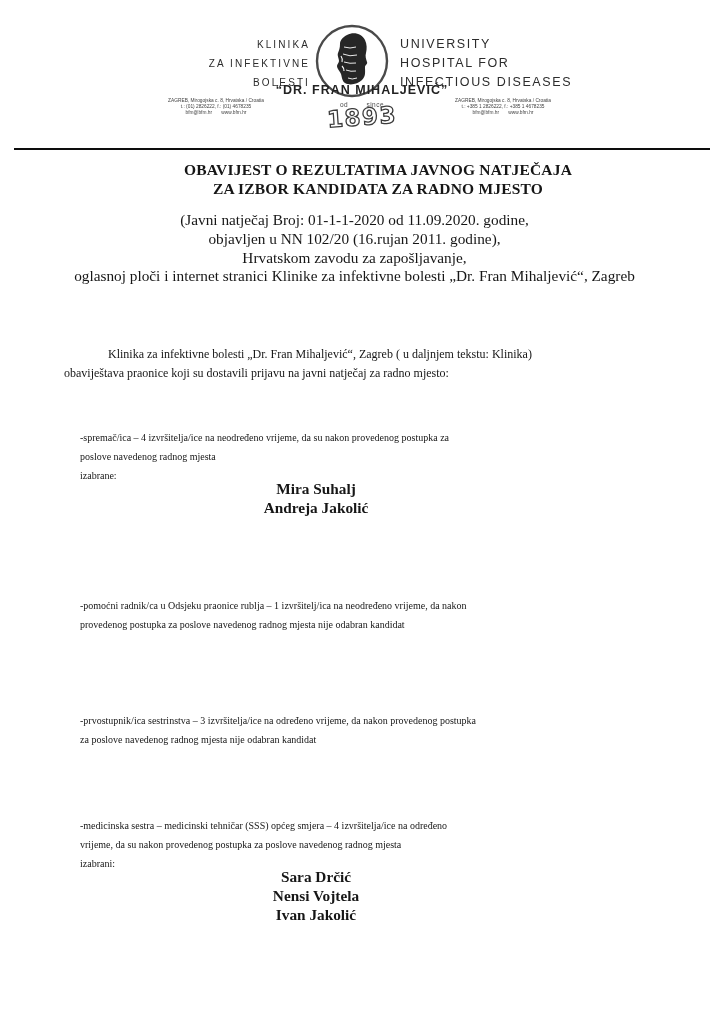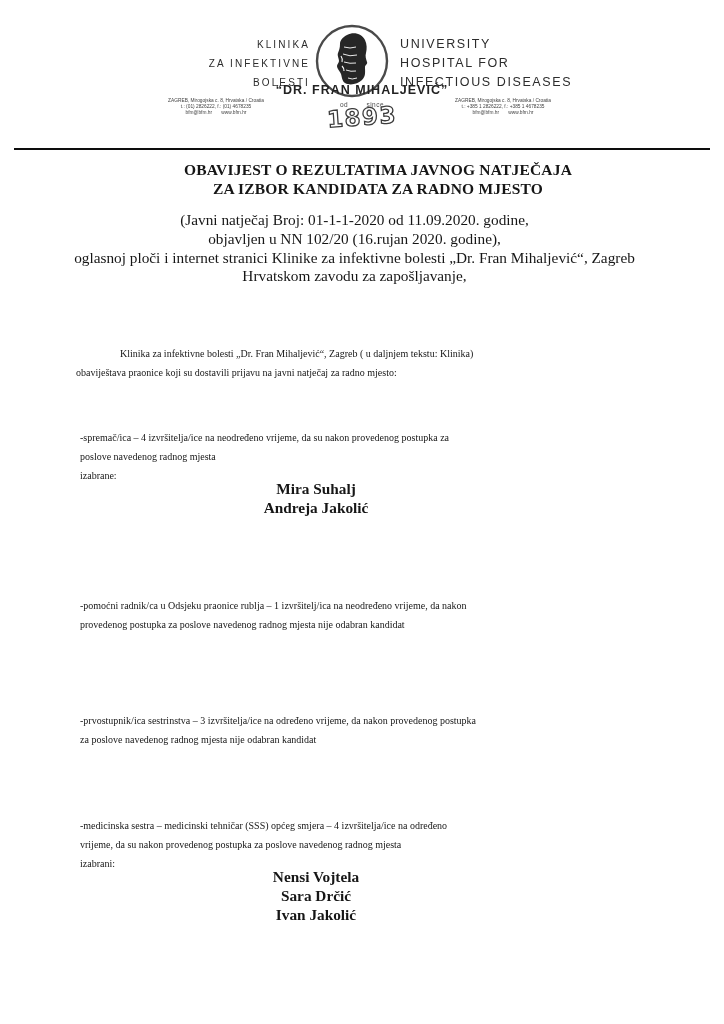--- a/index.html
+++ b/index.html
@@ -45,21 +45,21 @@
 
   
   .doc-title{
     position:absolute;top:161px;left:4px;width:668px;text-align:center;
     font-size:15.5px;font-weight:700;line-height:18.8px;letter-spacing:.2px;margin-left:40px;
   }
   .notice{
     position:absolute;top:211px;left:0;width:709px;text-align:center;
     font-size:15.3px;line-height:18.8px;
   }
-  .intro{position:absolute;top:345px;left:76px;width:600px;font-size:10px;line-height:18.8px;}
+  .intro{position:absolute;top:345px;left:64px;width:600px;font-size:12px;line-height:18.8px;}
   .intro .indent{padding-left:44px;}
   .sec{position:absolute;left:80px;font-size:10px;line-height:18.8px;white-space:nowrap;}
   .s1{top:429px;} .s2{top:597px;} .s3{top:712px;} .s4{top:817px;}
   .names{
     position:absolute;left:0;width:632px;text-align:center;
     font-size:15.3px;font-weight:700;line-height:18.8px;
   }
   .n1{top:480px;} .n4{top:868px;}
 </style>
 </head>
@@ -107,23 +107,23 @@
 
   <div class="rule"></div>
 
   <div class="doc-title">
     <div>OBAVIJEST O REZULTATIMA JAVNOG NATJEČAJA</div>
     <div>ZA IZBOR KANDIDATA ZA RADNO MJESTO</div>
   </div>
 
   <div class="notice">
     <div>(Javni natječaj Broj: 01-1-1-2020 od 11.09.2020. godine,</div>
-    <div>objavljen u NN 102/20 (16.rujan 2020. godine),</div>
+    <div>objavljen u NN 102/20 (16.rujan 2011. godine),</div>
+    <div>Hrvatskom zavodu za zapošljavanje,</div>
     <div>oglasnoj ploči i internet stranici Klinike za infektivne bolesti „Dr. Fran Mihaljević“, Zagreb</div>
-    <div>Hrvatskom zavodu za zapošljavanje,</div>
   </div>
 
   <div class="intro">
     <div class="indent">Klinika za infektivne bolesti „Dr. Fran Mihaljević“, Zagreb ( u daljnjem tekstu: Klinika)</div>
     <div>obaviještava praonice koji su dostavili prijavu na javni natječaj za radno mjesto:</div>
   </div>
 
   <div class="sec s1">
     <div>-spremač/ica – 4 izvršitelja/ice na neodređeno vrijeme, da su nakon provedenog postupka za</div>
     <div>poslove navedenog radnog mjesta</div>
@@ -143,18 +143,18 @@
     <div>-prvostupnik/ica sestrinstva – 3 izvršitelja/ice na određeno vrijeme, da nakon provedenog postupka</div>
     <div>za poslove navedenog radnog mjesta nije odabran kandidat</div>
   </div>
 
   <div class="sec s4">
     <div>-medicinska sestra – medicinski tehničar (SSS) općeg smjera – 4 izvršitelja/ice na određeno</div>
     <div>vrijeme, da su nakon provedenog postupka za poslove navedenog radnog mjesta</div>
     <div>izabrani:</div>
   </div>
   <div class="names n4">
+    <div>Sara Drčić</div>
     <div>Nensi Vojtela</div>
-    <div>Sara Drčić</div>
     <div>Ivan Jakolić</div>
   </div>
 
 </div>
 
 </body></html>

